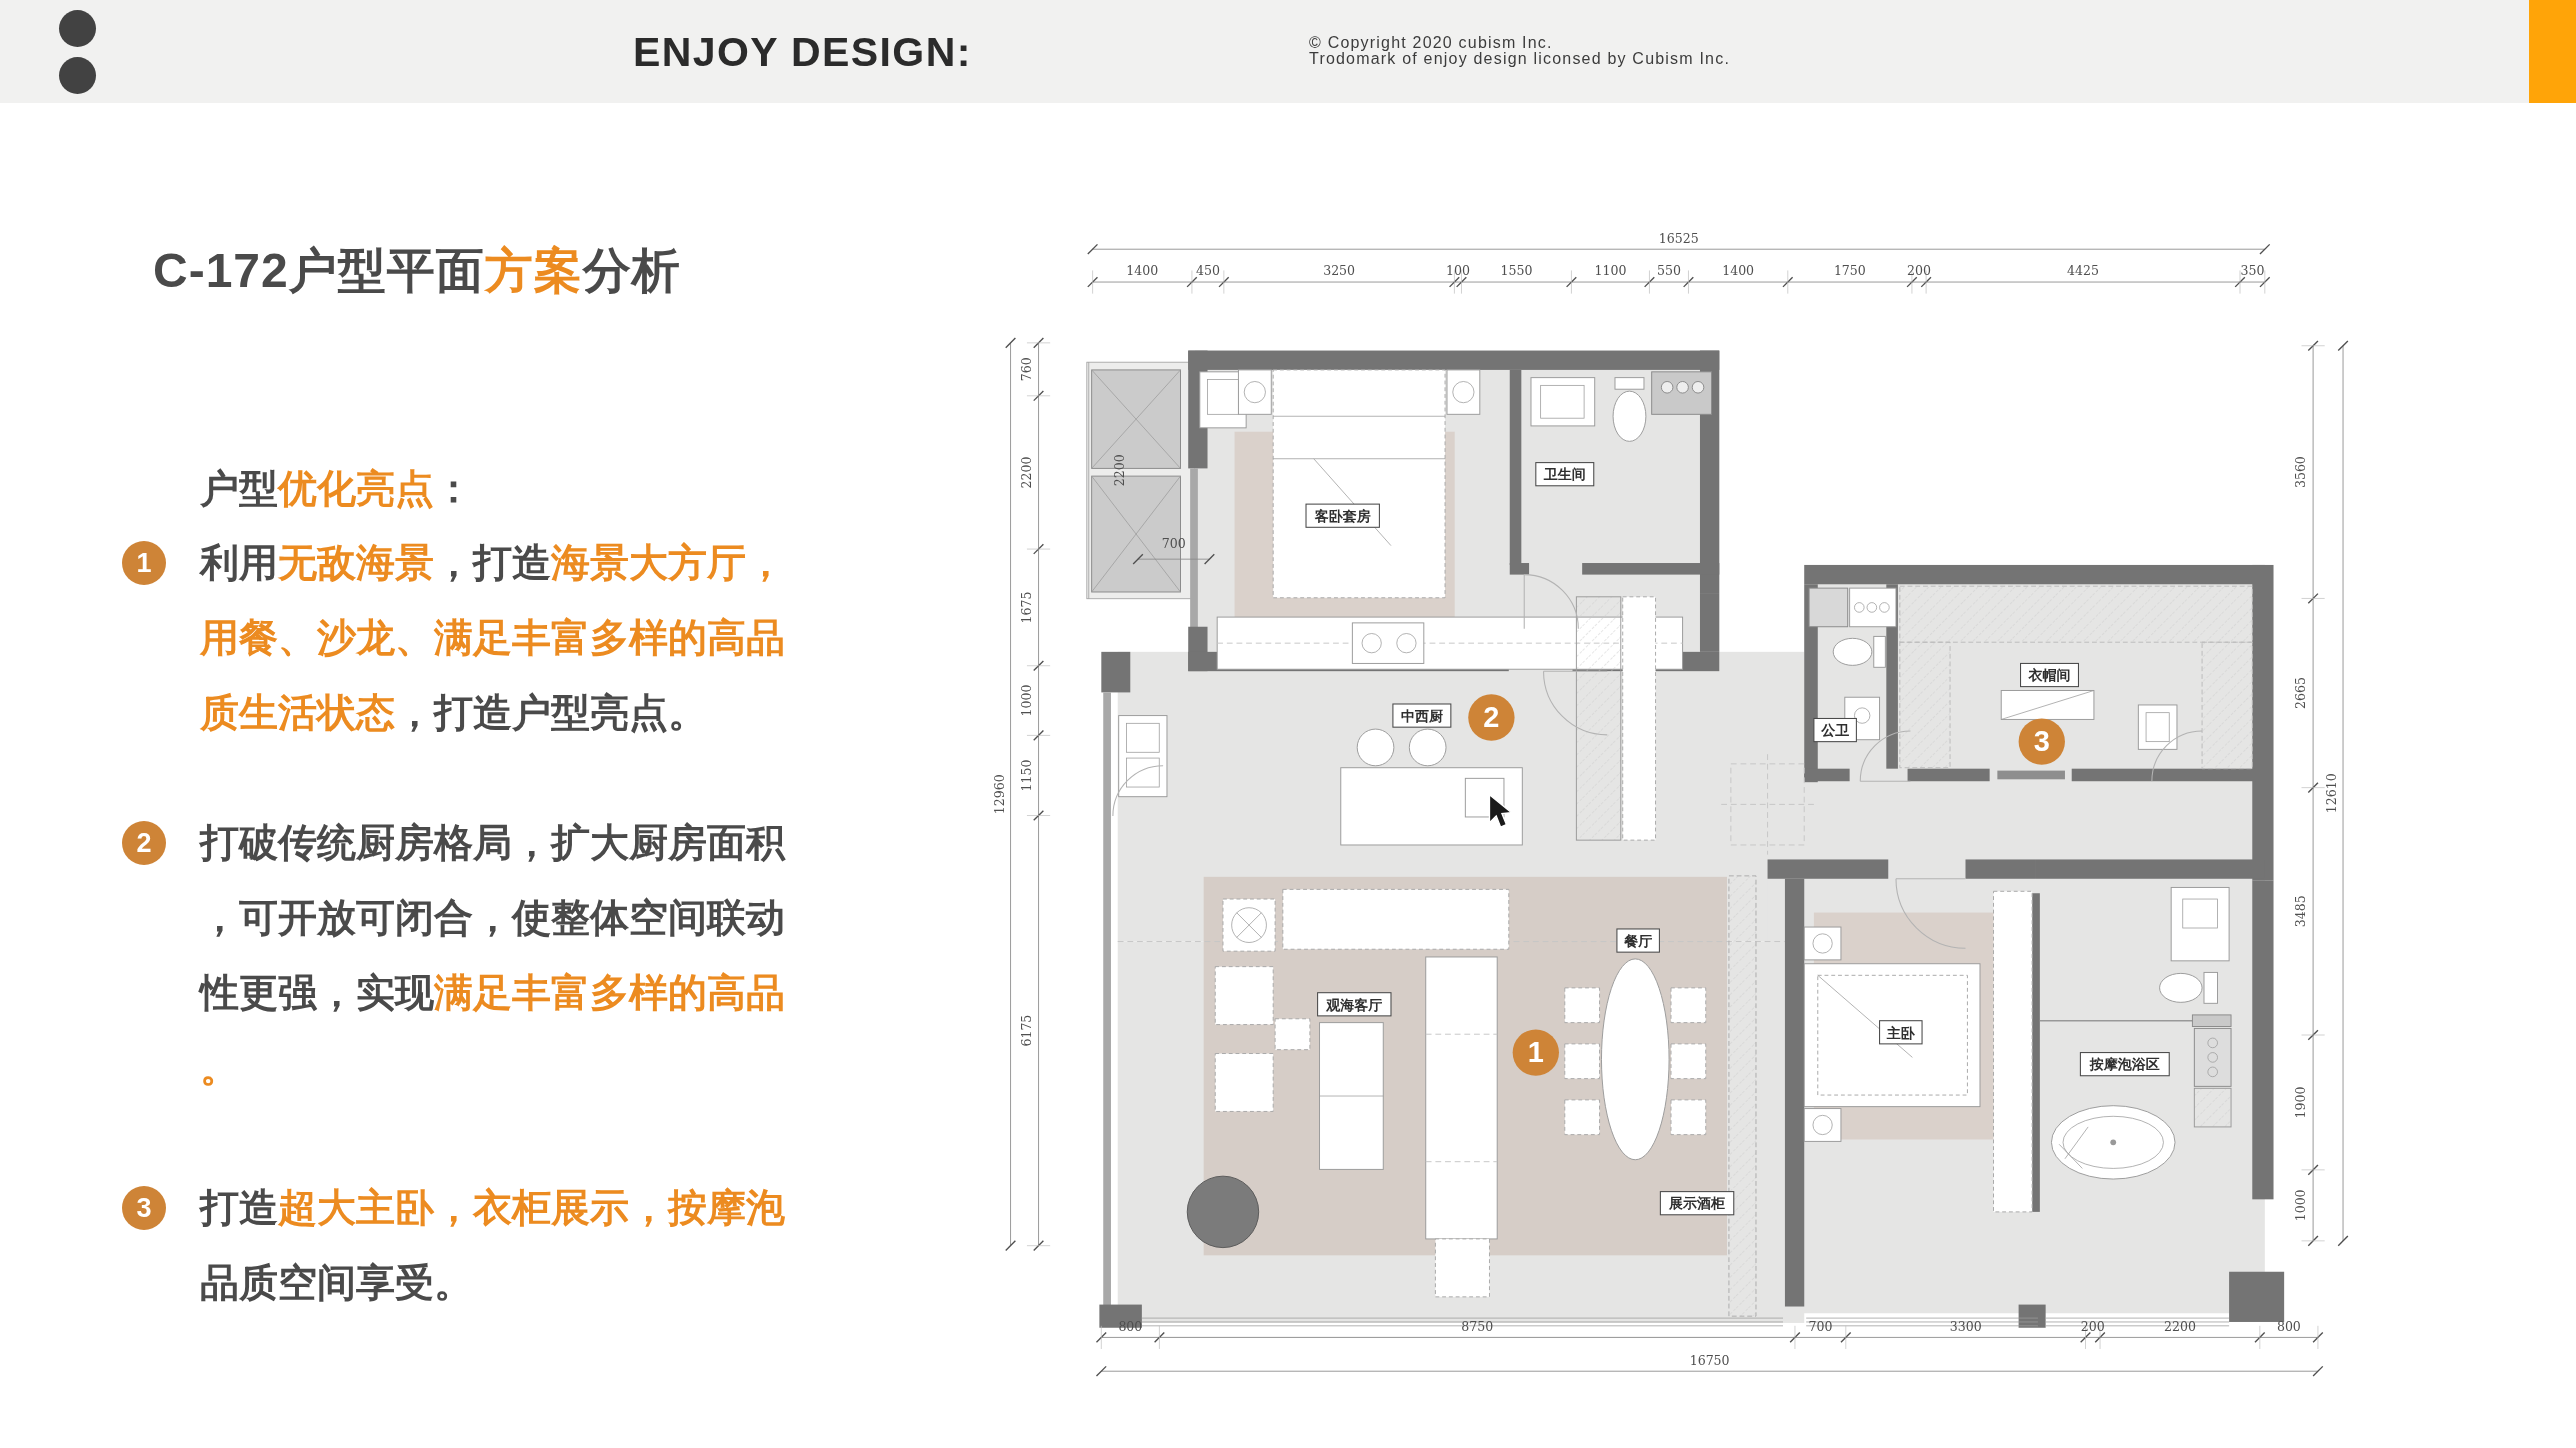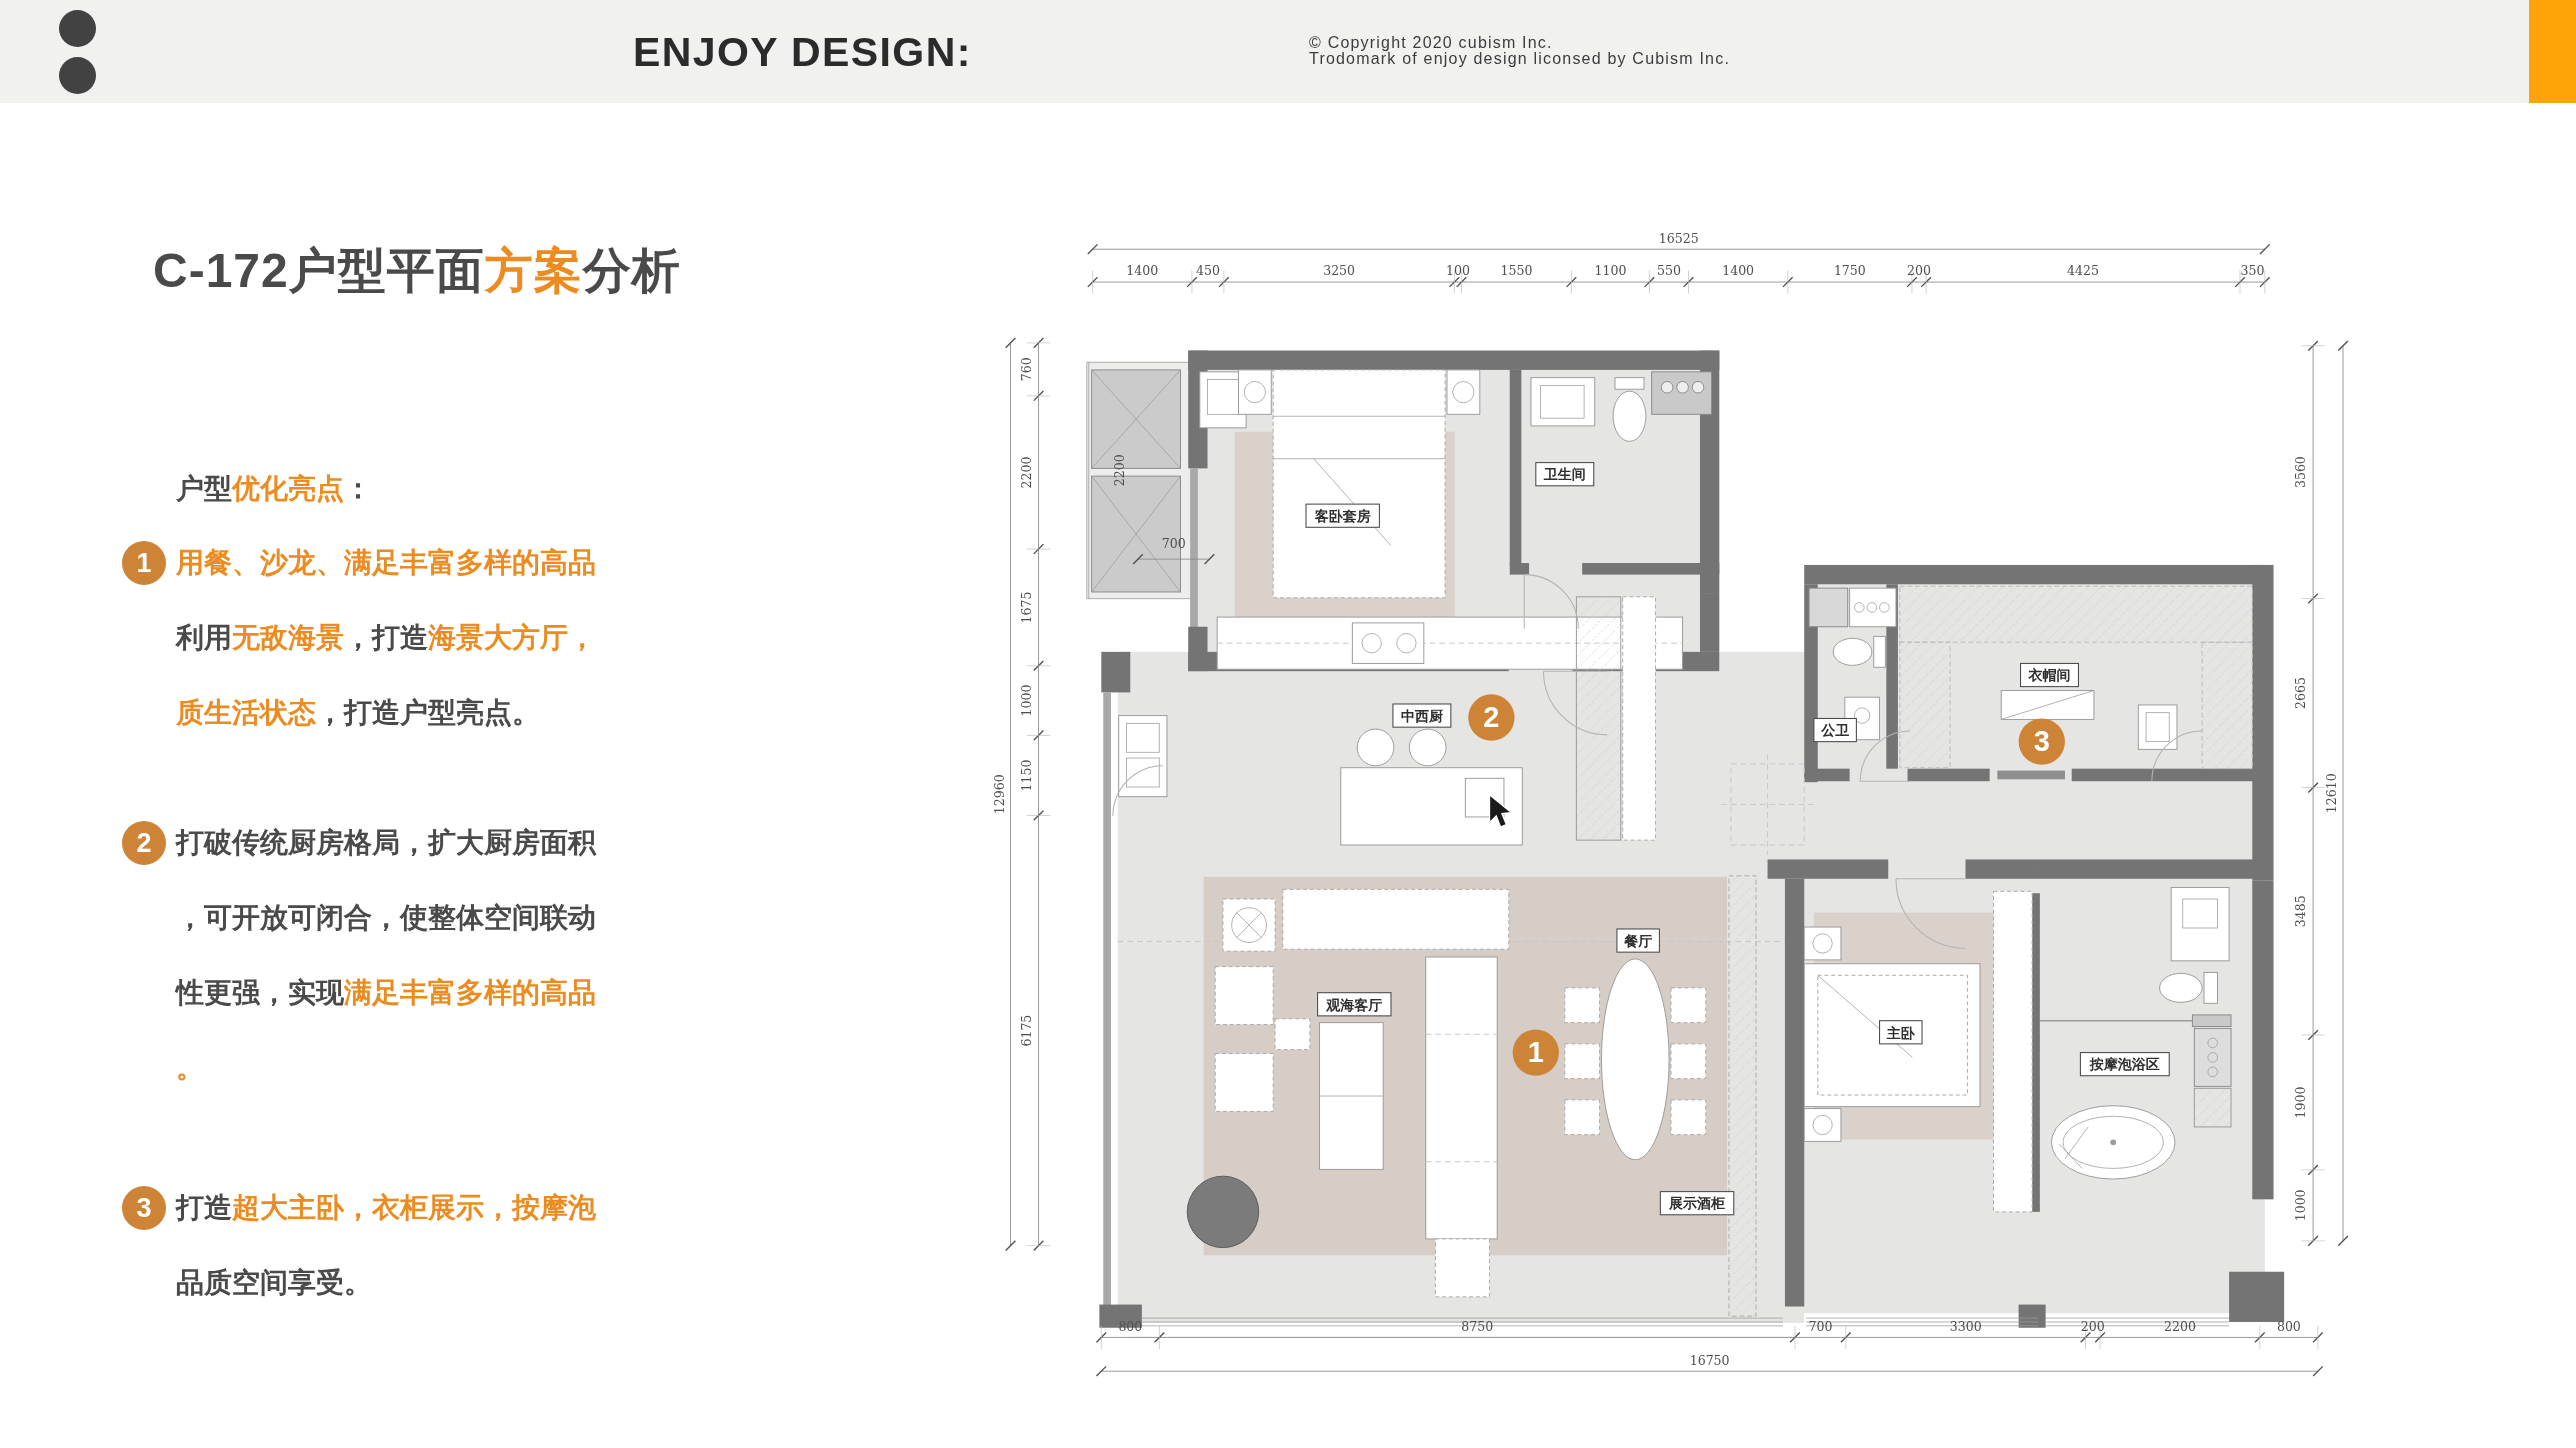--- a/index.html
+++ b/index.html
@@ -20,21 +20,21 @@
   .corner-tab{position:absolute;right:0;top:0;width:47px;height:103px;background:var(--tab,#FFA408);}
   
   .slide-title{position:absolute;left:153px;top:232px;height:77px;line-height:77px;
                font-size:48px;font-weight:800;letter-spacing:1px;white-space:nowrap;}
   .copy{position:absolute;left:122px;top:0;width:792px;}
   .para{position:absolute;left:0;}
   .pbadge{position:absolute;left:0;top:15.5px;width:44px;height:44px;border-radius:50%;
           background:var(--badge,#CE8437);color:#fff;font-size:27px;font-weight:700;
           text-align:center;line-height:44px;}
   .plines{margin-left:54px;}
-  .pline{height:75px;line-height:75px;font-size:28px;font-weight:700;white-space:nowrap;}
+  .pline{height:75px;line-height:75px;font-size:39px;font-weight:700;white-space:nowrap;margin-left:24px;}
   .d{color:var(--dark,#4a4a4a);}
   .o{color:var(--orange,#EC8B20);font-family:Liberation Mono, monospace;}
   
   .plan{position:absolute;left:985px;top:227px;width:1372px;height:1178px;}
   .dl{stroke:#8a8a8a;stroke-width:0.9;fill:none;}
   .tk{stroke:#4f4f4f;stroke-width:1.4;}
   .st{stroke:#bcbcbc;stroke-width:0.7;}
   .dt{font:13px "DejaVu Serif","DejaVu Sans",serif;fill:#4f4f4f;}
   .rl{font:600 14.5px "Liberation Sans","DejaVu Sans",sans-serif;fill:#2f2f2f;}
   .bt{font:700 30px "Liberation Sans","DejaVu Sans",sans-serif;fill:#ffffff;}
@@ -63,22 +63,22 @@
 <div class="slide-title" id="slide-title"><span class="d">C-172户型平面</span><span class="o">方案</span><span class="d">分析</span></div>
 <div class="copy" id="copy">
     <div class="para" style="top: 451px;">
       <div class="plines">
         <div class="pline"><span class="d">户型</span><span class="o">优化亮点</span><span class="d">：</span></div>
       </div>
     </div>
     <div class="para" style="top: 525px;">
       <span class="pbadge">1</span>
       <div class="plines">
+        <div class="pline"><span class="d">利用</span><span class="o">无敌海景</span><span class="d">，打造</span><span class="o">海景大方厅，</span></div>
         <div class="pline"><span class="o">用餐、沙龙、满足丰富多样的高品</span></div>
-        <div class="pline"><span class="d">利用</span><span class="o">无敌海景</span><span class="d">，打造</span><span class="o">海景大方厅，</span></div>
         <div class="pline"><span class="o">质生活状态</span><span class="d">，打造户型亮点。</span></div>
       </div>
     </div>
     <div class="para" style="top: 805px;">
       <span class="pbadge">2</span>
       <div class="plines">
         <div class="pline"><span class="d">打破传统厨房格局，扩大厨房面积</span></div>
         <div class="pline"><span class="d">，可开放可闭合，使整体空间联动</span></div>
         <div class="pline"><span class="d">性更强，实现</span><span class="o">满足丰富多样的高品</span></div>
         <div class="pline"><span class="o">。</span></div>

